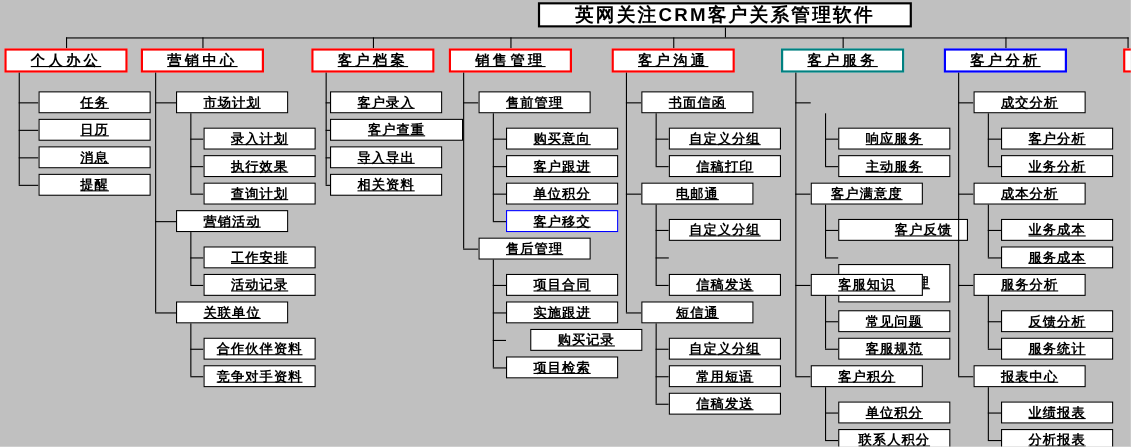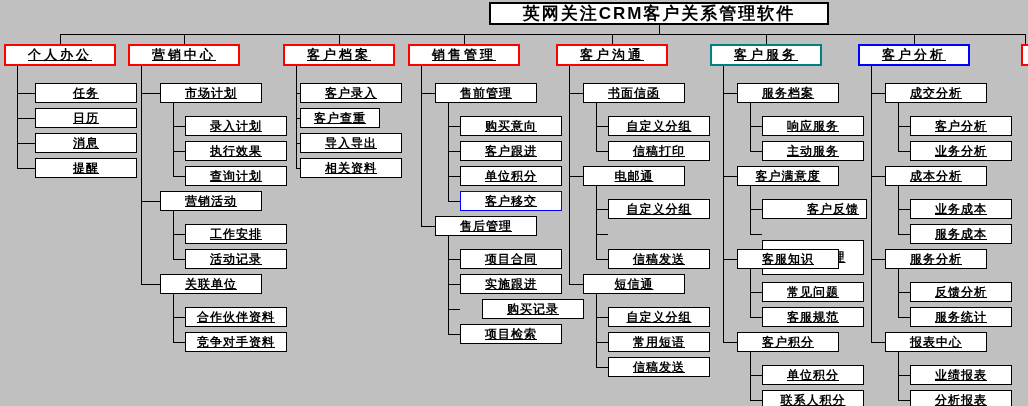--- a/index.html
+++ b/index.html
@@ -101,21 +101,21 @@
     <div class="line" style="left: 339px; top: 34px; width: 1px; height: 10px;"></div>
     <div class="box branch" style="left: 283px; top: 44px; width: 112px; height: 22px; border-color: rgb(255, 0, 0); border-width: 2px;">
       <span>客户档案</span>
     </div>
     <div class="line" style="left: 296px; top: 66px; width: 1px; height: 102px;"></div>
     <div class="line" style="left: 296px; top: 93px; width: 4px; height: 1px;"></div>
     <div class="box node" style="left: 300px; top: 83px; width: 102px; height: 20px; border-color: rgb(0, 0, 0); border-width: 1px;">
       <span>客户录入</span>
     </div>
     <div class="line" style="left: 296px; top: 118px; width: 4px; height: 1px;"></div>
-    <div class="box node" style="left: 300px; top: 108px; width: 80px; height: 20px; border-color: rgb(0, 0, 0); border-width: 1px;">
+    <div class="box node" style="left: 300px; top: 108px; width: 121px; height: 20px; border-color: rgb(0, 0, 0); border-width: 1px;">
       <span>客户查重</span>
     </div>
     <div class="line" style="left: 296px; top: 143px; width: 4px; height: 1px;"></div>
     <div class="box node" style="left: 300px; top: 133px; width: 102px; height: 20px; border-color: rgb(0, 0, 0); border-width: 1px;">
       <span>导入导出</span>
     </div>
     <div class="line" style="left: 296px; top: 168px; width: 4px; height: 1px;"></div>
     <div class="box node" style="left: 300px; top: 158px; width: 102px; height: 20px; border-color: rgb(0, 0, 0); border-width: 1px;">
       <span>相关资料</span>
     </div>
@@ -214,39 +214,36 @@
     <div class="line" style="left: 596px; top: 367px; width: 12px; height: 1px;"></div>
     <div class="box node" style="left: 608px; top: 357px; width: 102px; height: 20px; border-color: rgb(0, 0, 0); border-width: 1px;">
       <span>信稿发送</span>
     </div>
     <div class="line" style="left: 766px; top: 34px; width: 1px; height: 10px;"></div>
     <div class="box branch" style="left: 710px; top: 44px; width: 112px; height: 22px; border-color: rgb(0, 128, 128); border-width: 2px;">
       <span>客户服务</span>
     </div>
     <div class="line" style="left: 723px; top: 66px; width: 1px; height: 276px;"></div>
     <div class="line" style="left: 723px; top: 93px; width: 14px; height: 1px;"></div>
-    <div class="box node" style="left: 737px; top: 83px; width: 102px; height: 20px; border-color: rgb(0, 0, 0); border-width: 1px;">
-      <span>服务档案</span>
-    </div>
     <div class="line" style="left: 750px; top: 103px; width: 1px; height: 48px;"></div>
     <div class="line" style="left: 750px; top: 126px; width: 12px; height: 1px;"></div>
     <div class="box node" style="left: 762px; top: 116px; width: 102px; height: 20px; border-color: rgb(0, 0, 0); border-width: 1px;">
       <span>响应服务</span>
     </div>
     <div class="line" style="left: 750px; top: 151px; width: 12px; height: 1px;"></div>
     <div class="box node" style="left: 762px; top: 141px; width: 102px; height: 20px; border-color: rgb(0, 0, 0); border-width: 1px;">
       <span>主动服务</span>
     </div>
     <div class="line" style="left: 723px; top: 176px; width: 14px; height: 1px;"></div>
     <div class="box node" style="left: 737px; top: 166px; width: 102px; height: 20px; border-color: rgb(0, 0, 0); border-width: 1px;">
       <span>客户满意度</span>
     </div>
     <div class="line" style="left: 750px; top: 186px; width: 1px; height: 48px;"></div>
     <div class="line" style="left: 750px; top: 209px; width: 12px; height: 1px;"></div>
-    <div class="box node" style="left: 762px; top: 199px; width: 105px; height: 20px; border-color: rgb(0, 0, 0); border-width: 1px; padding-left: 37px;">
+    <div class="box node" style="left: 762px; top: 199px; width: 118px; height: 20px; border-color: rgb(0, 0, 0); border-width: 1px; padding-left: 37px;">
       <span>客户反馈</span>
     </div>
     <div class="line" style="left: 750px; top: 234px; width: 12px; height: 1px;"></div>
     <div class="box node" style="left: 762px; top: 240px; width: 102px; height: 35px; border-color: rgb(0, 0, 0); border-width: 1px;">
       <span>满意度管理</span>
     </div>
     <div class="line" style="left: 723px; top: 259px; width: 14px; height: 1px;"></div>
     <div class="box node" style="left: 737px; top: 249px; width: 102px; height: 20px; border-color: rgb(0, 0, 0); border-width: 1px;">
       <span>客服知识</span>
     </div>

